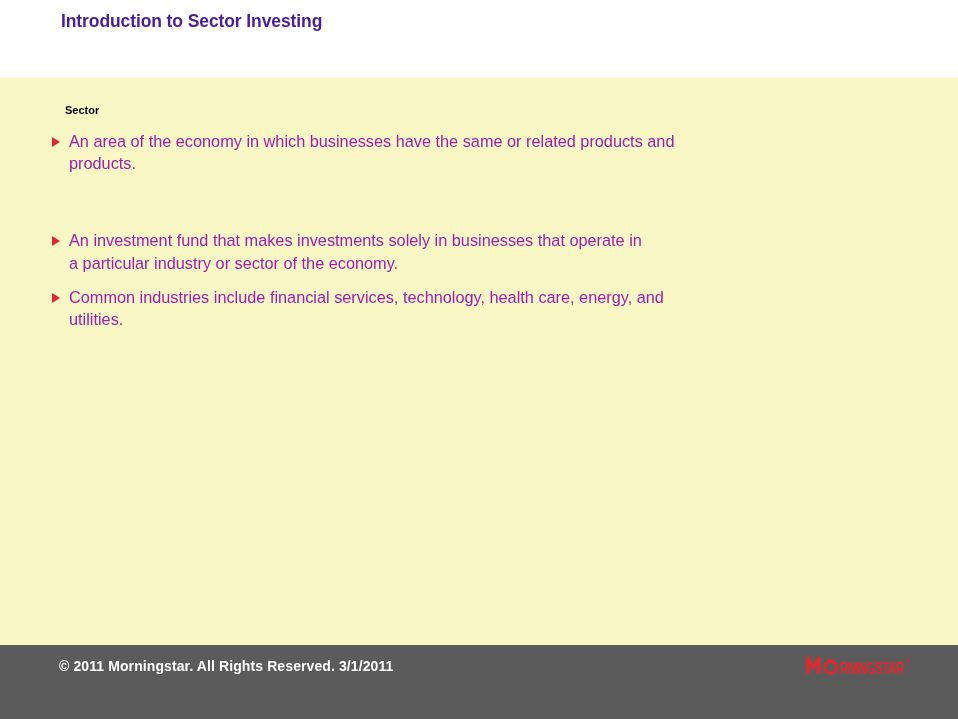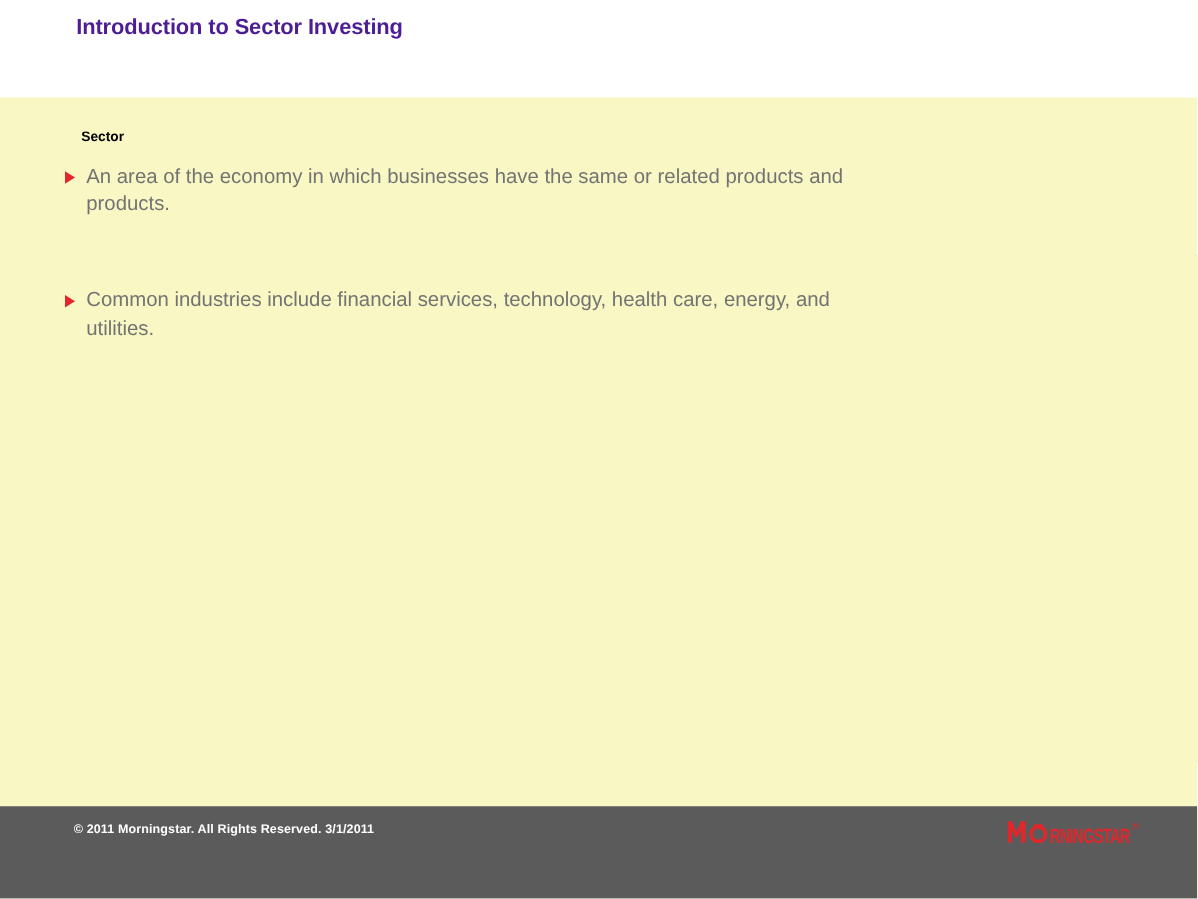--- a/index.html
+++ b/index.html
@@ -78,40 +78,40 @@
     width: 0;
     height: 0;
     border-left: 8px solid #e3262b;
     border-top: 5px solid transparent;
     border-bottom: 5px solid transparent;
   }
   .bullet-text {
     display: block;
     font-size: 16.3px;
     font-weight: normal;
-    color: #737373;
+    color: #a21caf;
     line-height: 1.37;
     max-width: 830px;
   }
   .bullet-text .l2 { display: block; }
 
   
   .footer {
     position: absolute;
     left: 0;
     top: 645px;
     width: 958px;
     height: 74px;
     background: #5b5b5b;
   }
   .footer-copyright {
     position: absolute;
     left: 59px;
     top: 13px;
-    font-size: 10px;
+    font-size: 14px;
     font-weight: bold;
     color: #ffffff;
     letter-spacing: 0.1px;
     white-space: nowrap;
   }
   .footer-logo {
     position: absolute;
     left: 806px;
     top: 655px;
     width: 112px;
@@ -140,20 +140,27 @@
             <span>An area of the economy in which businesses have the same or related products and</span>
             <span class="l2">products.</span>
           </span>
         </div>
       </div>
 
       <div class="section-gap"></div>
 
       <div class="block">
 
+        <div class="bullet-row">
+          <span class="bullet-marker"></span>
+          <span class="bullet-text">
+            <span>An investment fund that makes investments solely in businesses that operate in</span>
+            <span class="l2">a particular industry or sector of the economy.</span>
+          </span>
+        </div>
 
         <div class="bullet-row">
           <span class="bullet-marker"></span>
           <span class="bullet-text">
             <span>Common industries include financial services, technology, health care, energy, and</span>
             <span class="l2">utilities.</span>
           </span>
         </div>
       </div>
 

